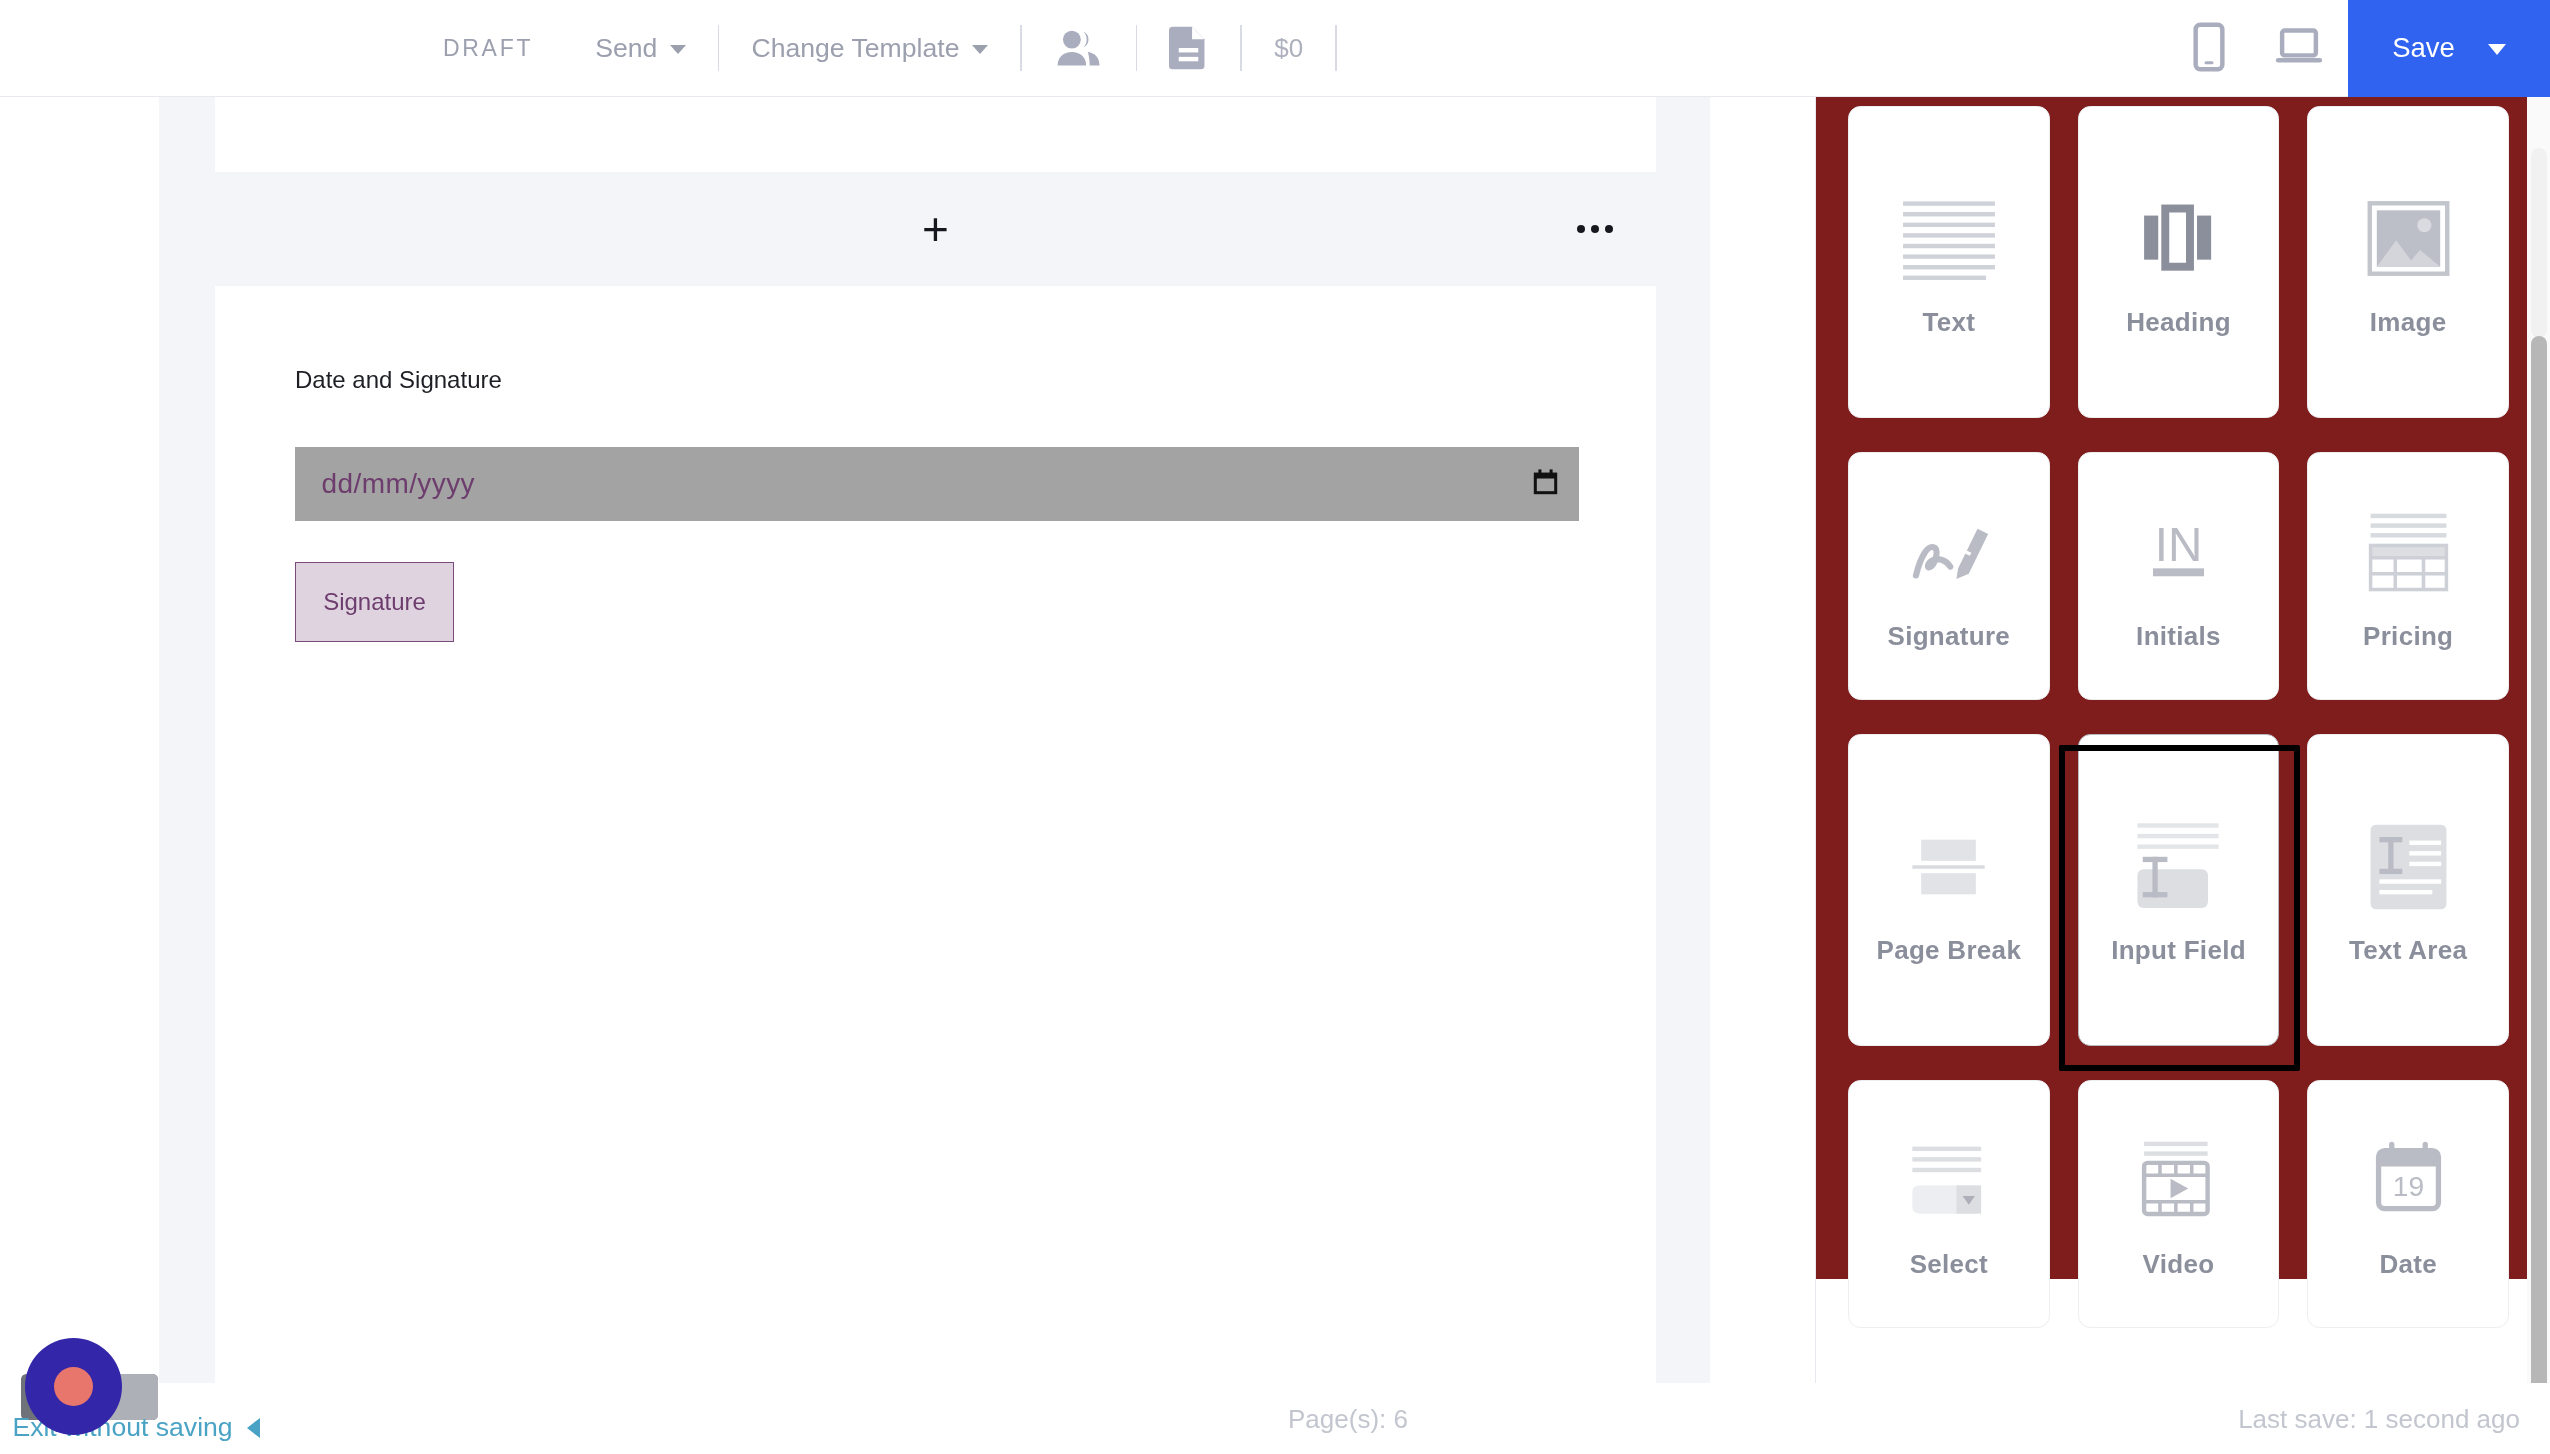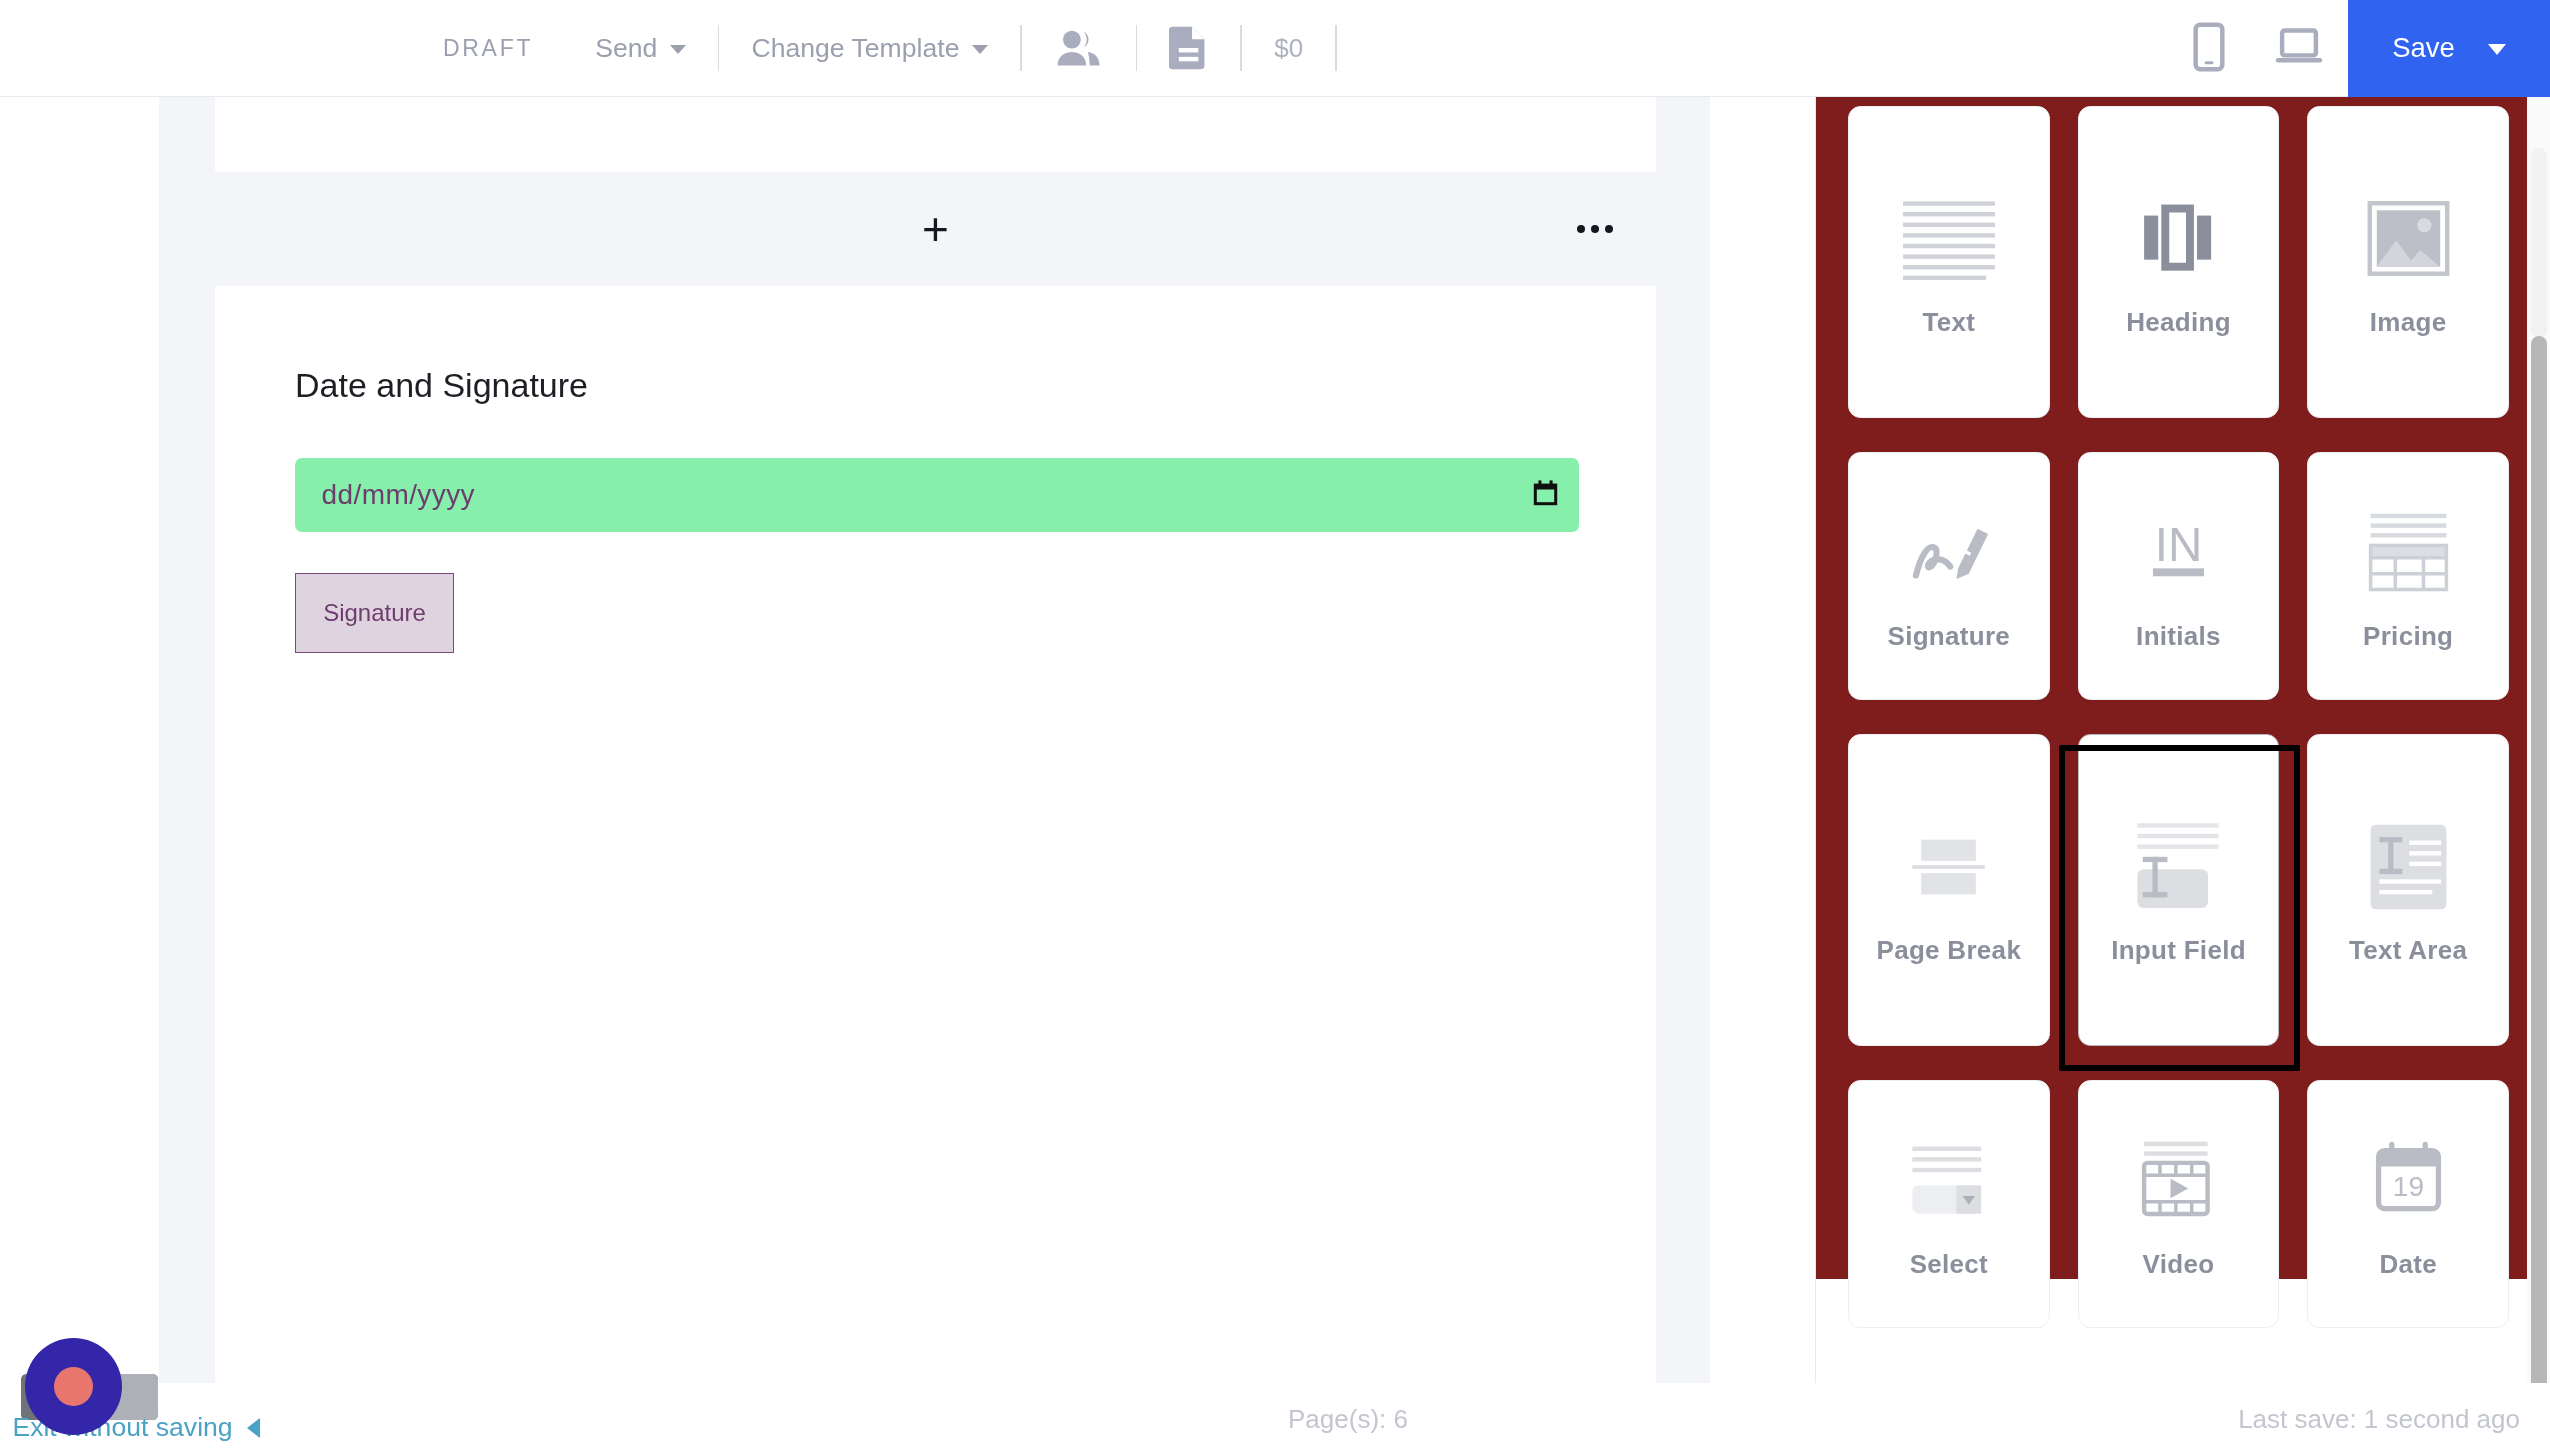--- a/index.html
+++ b/index.html
@@ -71,24 +71,24 @@
   .dots-menu {
     position:absolute; right:43px; top:50%; transform:translateY(-50%);
     display:flex; gap:6.2px; cursor:pointer;
   }
   .dots-menu i { width:8px;height:8px;border-radius:50%;background:#16181f;display:block; }
 
   .page-block {
     position:absolute; left:56px; top:189px; width:1441px; bottom:71px;
     background:#ffffff; padding: 80px 0 0 80px;
   }
-  .field-label { font-size:34px; color:#1d1f25; margin-bottom:53px; }
+  .field-label { font-size:24px; color:#1d1f25; margin-bottom:53px; }
   .date-input {
-    position:relative; width:1284px; height:74px; border-radius:7px;
-    background:#86efac; display:flex; align-items:center;
+    position:relative; width:1284px; height:74px; border-radius:0;
+    background:#a3a3a3; display:flex; align-items:center;
     padding: 0 26.6px; cursor:text;
   }
   .date-ph { font-size:28px; color:#6d3d6d; letter-spacing:0.4px; }
   .cal-icon { position:absolute; right:21px; top:50%; transform:translateY(-50%); cursor:pointer; }
   .sig-box {
     margin-top: 41px; width:159px; height:80px;
     background:#e0d3e0; border:1.8px solid #7a4a7a;
     display:flex; align-items:center; justify-content:center;
     color:#6d3d6d; font-size:24px; cursor:pointer;
   }

